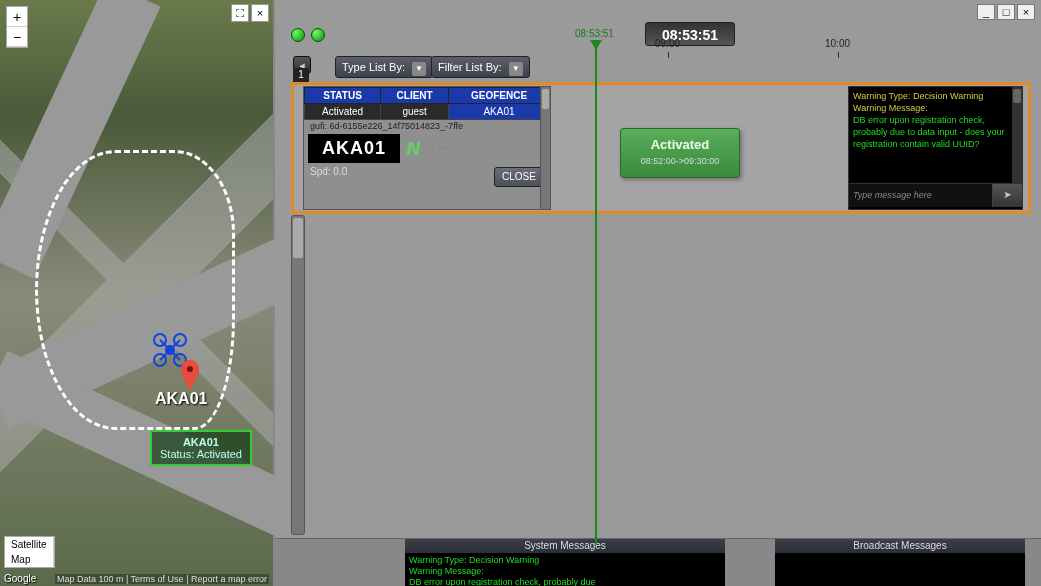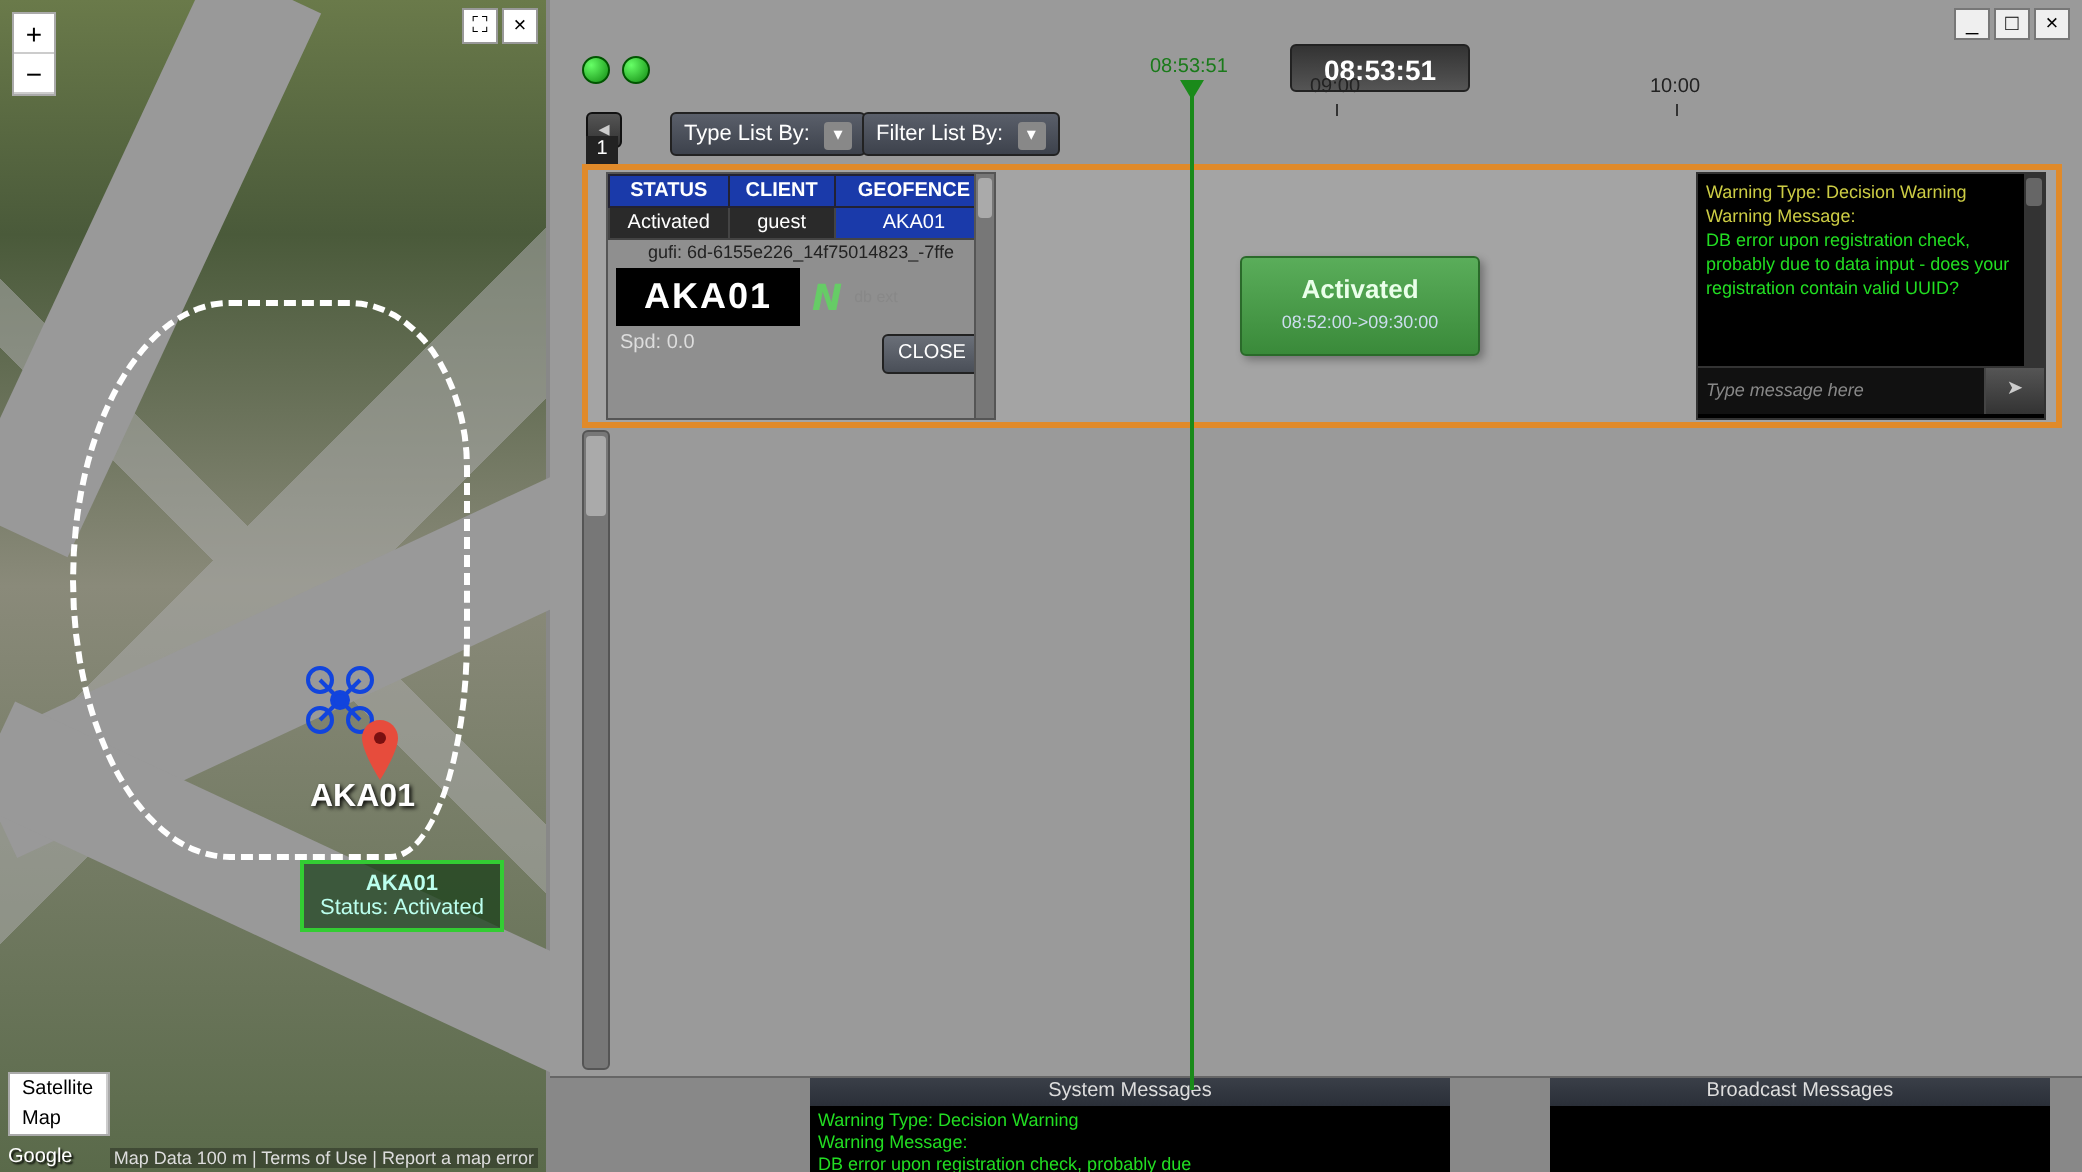--- a/index.html
+++ b/index.html
@@ -50,26 +50,26 @@
   .timeline .tick { position:absolute; top:0; font-size:10px; color:#222; }
   .tick.t1 { left:320px; } .tick.t1::after{content:"";position:absolute;left:50%;top:14px;width:1px;height:6px;background:#333;}
   .tick.t2 { left:490px; } .tick.t2::after{content:"";position:absolute;left:50%;top:14px;width:1px;height:6px;background:#333;}
   .playhead { position:absolute; left:320px; top:40px; width:2px; height:505px; background:#1a8a1a; z-index:5; }
   .playhead::before { content:""; position:absolute; top:0; left:-5px; width:12px; height:10px; background:#1a8a1a; clip-path:polygon(0 0,100% 0,50% 100%); }
   .playhead-label { position:absolute; left:300px; top:28px; font-size:10px; color:#1a7a1a; }
 
   .row-strip { position:absolute; left:16px; right:10px; top:82px; height:132px; border:3px solid #e08a2a; background:#a4a4a4; }
   .row-num { position:absolute; left:2px; top:-16px; width:16px; height:14px; background:#222; color:#fff; font-size:10px; text-align:center; line-height:14px; }
 
-  .info-card { position:absolute; left:28px; top:86px; width:195px; height:124px; background:#8f8f8f; border:1px solid #555; padding:0; }
+  .info-card { position:absolute; left:28px; top:86px; width:248px; height:124px; background:#8f8f8f; border:1px solid #555; padding:0; }
   .info-card table { width:100%; border-collapse:collapse; font-size:10px; color:#fff; }
   .info-card th { background:#1a3aaa; padding:2px; border:1px solid #223; font-weight:bold; }
   .info-card td { background:#2a2a2a; padding:2px; border:1px solid #444; text-align:center; }
   .info-card td.gf { background:#1a3aaa; }
-  .guid { font-size:9px; color:#222; padding:1px 20px; }
+  .guid { font-size:9px; color:#222; padding:1px 6px; }
   .callsign-row { display:flex; align-items:center; gap:6px; margin:2px 4px; }
   .callsign { background:#000; color:#fff; font-size:18px; font-weight:bold; padding:4px 14px; letter-spacing:1px; }
   .signal { color:#6c6; font-size:18px; font-style:italic; }
   .sig-txt { color:#888; font-size:8px; line-height:9px; }
   .stat-line { font-size:10px; color:#ddd; padding:1px 6px; }
   .close-btn { position:absolute; right:6px; bottom:22px; width:50px; height:20px; background:linear-gradient(#6a6f78,#4a4f58); border:1px solid #222; border-radius:3px; color:#fff; font-size:10px; text-align:center; line-height:18px; }
   .card-scroll { position:absolute; right:0; top:0; width:10px; height:100%; background:#777; border-left:1px solid #555; }
   .card-scroll .thumb{ position:absolute; top:2px; left:1px; right:1px; height:20px; background:#aaa; border-radius:2px;}
 
   .activated-block { position:absolute; left:345px; top:128px; width:120px; height:50px; background:linear-gradient(#5aad5a,#3a8a3a); border:1px solid #2a6a2a; border-radius:3px; box-shadow:2px 2px 4px rgba(0,0,0,0.3); color:#eaffea; text-align:center; padding-top:8px; }

